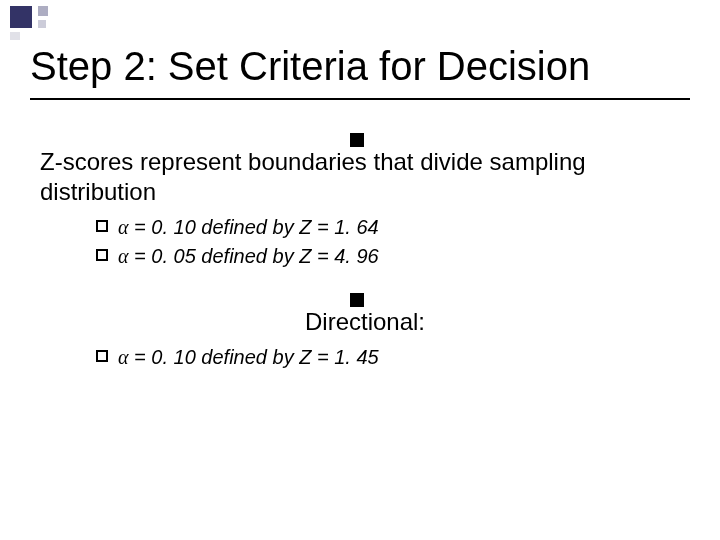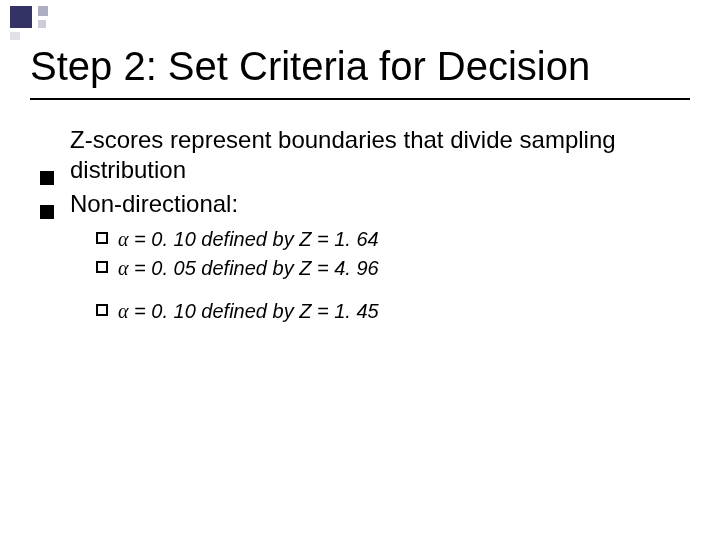--- a/index.html
+++ b/index.html
@@ -54,22 +54,23 @@
   .body {
     position: absolute;
     left: 40px;
     top: 125px;
     right: 30px;
     font-size: 24px;
     line-height: 1.25;
   }
   .l1 {
     display: flex;
-    align-items: flex-end;
+    align-items: center;
     margin-bottom: 4px;
+    flex-direction: column;
   }
   .l1 .bullet {
     width: 14px;
     height: 14px;
     background: #000000;
     flex: 0 0 auto;
     margin-top: 8px;
     margin-right: 16px;
   }
   .l1 .txt {
@@ -113,44 +114,44 @@
   <div class="title">Step 2: Set Criteria for Decision</div>
   <div class="title-rule"></div>
 
   <div class="body">
 
     <div class="l1">
       <div class="bullet"></div>
       <div class="txt">Z-scores represent boundaries that divide sampling distribution</div>
     </div>
 
-    <div class="l1">
-      <div class="bullet"></div>
-      <div class="txt">Non-directional:</div>
-    </div>
 
     <div class="l2group">
       <div class="l2">
         <div class="hollow"></div>
         <div class="txt">
           <span class="alpha">α</span>
           <span>= 0. 10</span>
           <span>defined by Z = 1. 64</span>
         </div>
       </div>
       <div class="l2">
         <div class="hollow"></div>
         <div class="txt">
           <span class="alpha">α</span>
           <span>= 0. 05</span>
           <span>defined by Z = 4. 96</span>
         </div>
       </div>
     </div>
 
+    <div class="l1">
+      <div class="bullet"></div>
+      <div class="txt">Directional:</div>
+    </div>
 
     <div class="l2group">
       <div class="l2">
         <div class="hollow"></div>
         <div class="txt">
           <span class="alpha">α</span>
           <span>= 0. 10</span>
           <span>defined by Z = 1. 45</span>
         </div>
       </div>

